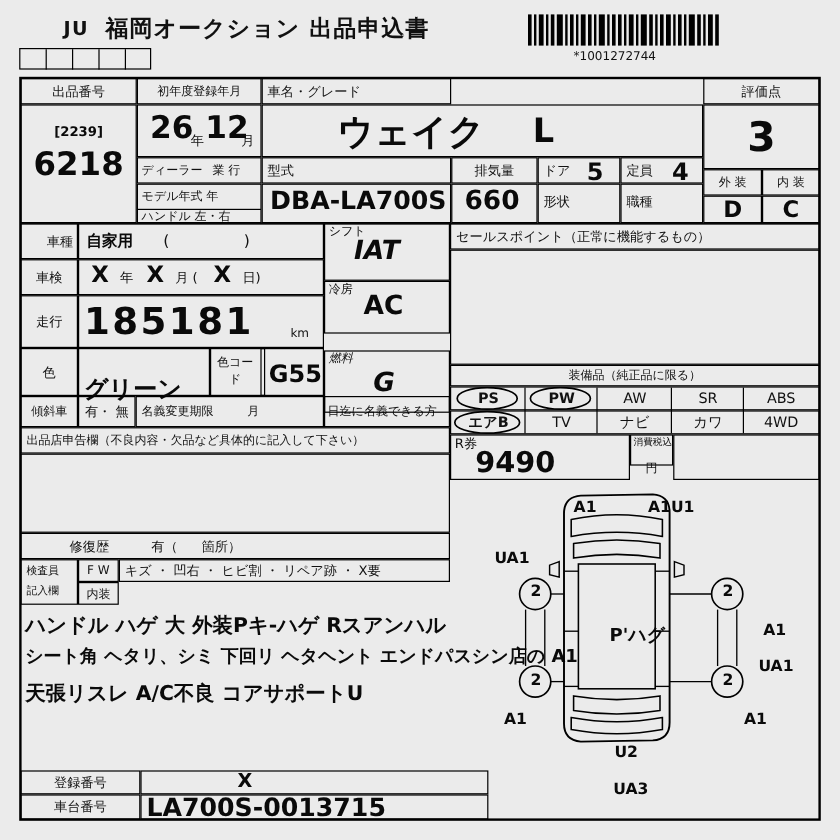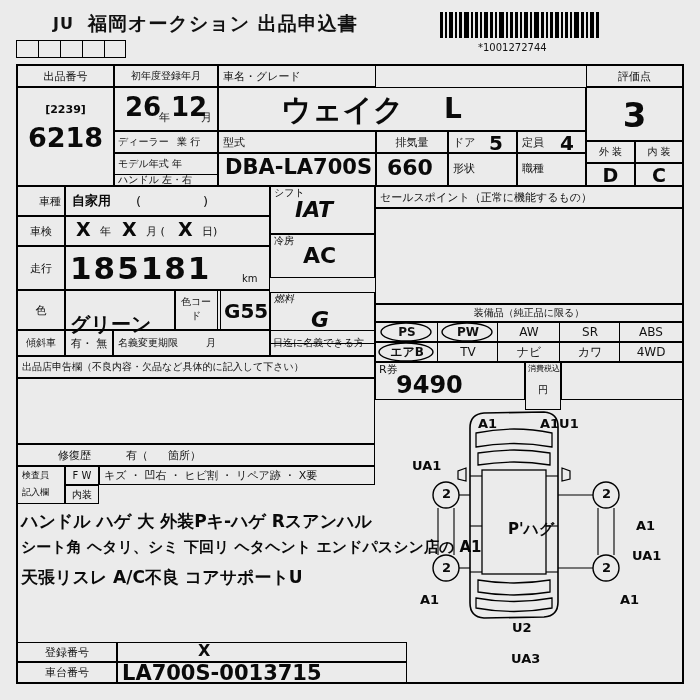--- a/index.html
+++ b/index.html
@@ -279,21 +279,21 @@
   <svg style="position:absolute;left:367px;top:314px;" width="310" height="42">
     <ellipse cx="31" cy="10" rx="25" ry="9" fill="none" stroke="#000" stroke-width="1.4"></ellipse>
     <ellipse cx="92" cy="10" rx="25" ry="9" fill="none" stroke="#000" stroke-width="1.4"></ellipse>
     <ellipse cx="31" cy="30" rx="27" ry="9" fill="none" stroke="#000" stroke-width="1.4"></ellipse>
   </svg>
 
   <div class="bx" style="left:367px;top:354px;width:150px;height:38px;">
     <div class="t f11 lft" style="left:3px;top:-2px;width:40px;height:16px;">R券</div>
     <div class="t hw" style="left:20px;top:8px;font-size:24px;">9490</div>
   </div>
-  <div class="bx" style="left:517px;top:354px;width:36px;height:48px;">
+  <div class="bx" style="left:517px;top:354px;width:36px;height:26px;">
     <div class="t f8" style="left:2px;top:1px;width:34px;line-height:9px;">消費税込</div>
     <div class="t f10" style="left:12px;top:20px;">円</div>
   </div>
   <div class="bx" style="left:553px;top:354px;width:122px;height:38px;"></div>
 
   <div class="bx" style="left:9px;top:348px;width:358px;height:22px;">
     <div class="t f10 lft" style="left:4px;top:0;width:350px;height:20px;">出品店申告欄（不良内容・欠品など具体的に記入して下さい）</div>
   </div>
   <div class="bx" style="left:9px;top:370px;width:358px;height:66px;"></div>
 

